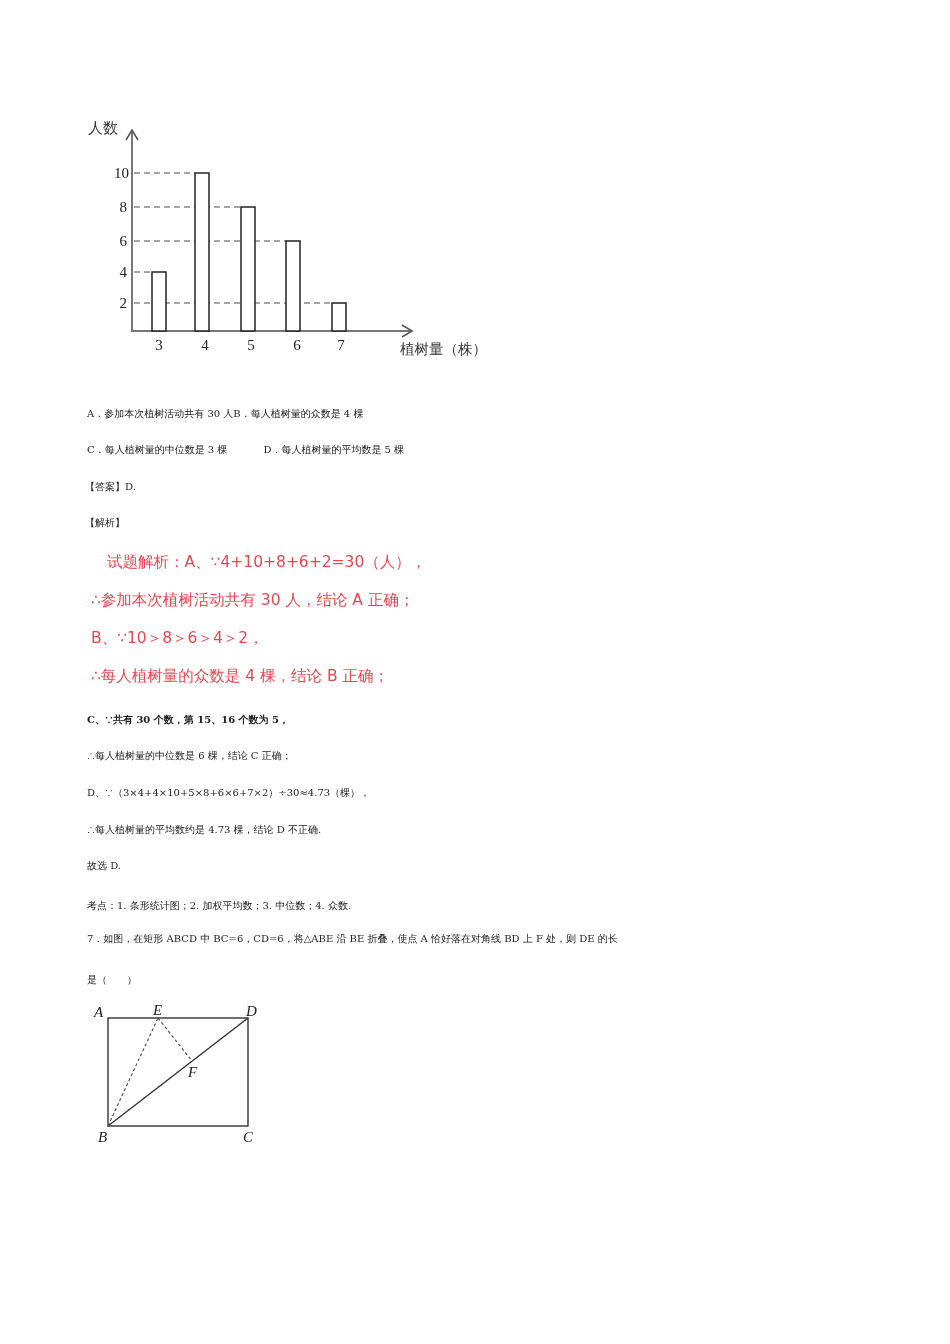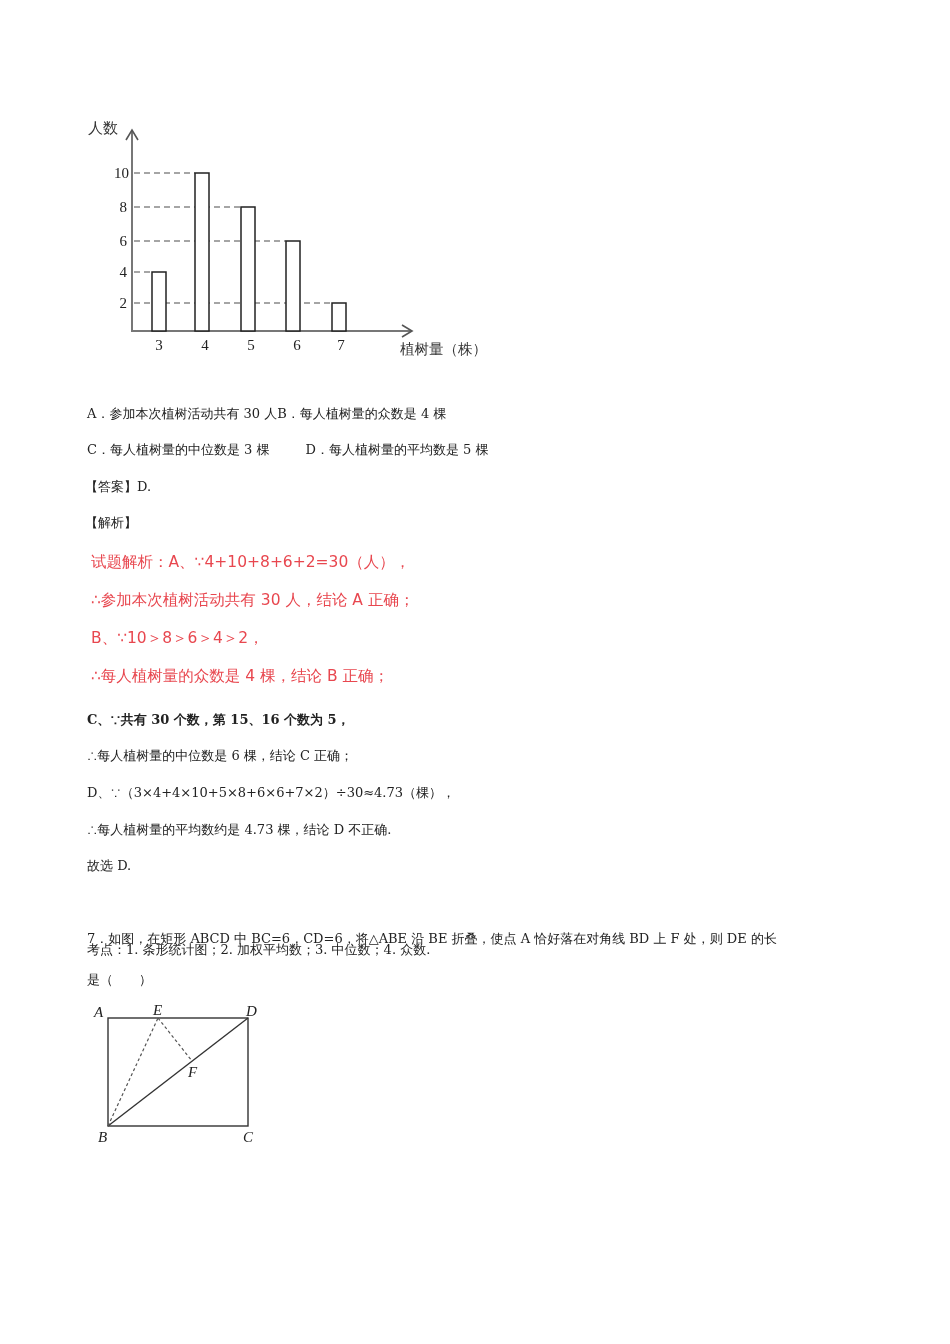--- a/index.html
+++ b/index.html
@@ -1,18 +1,18 @@
 <!DOCTYPE html>
 <html><head>
 <meta charset="utf-8">
 <style>
   html, body { margin: 0; padding: 0; background: #ffffff; }
   body { width: 950px; height: 1344px; position: relative; overflow: hidden;
          font-family: "DejaVu Serif", "Liberation Serif", serif; color: #222; }
-  .line { position: absolute; left: 87px; font-size: 13px; white-space: nowrap; line-height: 20px; }
+  .line { position: absolute; left: 87px; font-size: 10px; white-space: nowrap; line-height: 20px; }
   .red { color: #e8474f; font-family: "DejaVu Sans", "Liberation Sans", sans-serif; font-size: 15.5px; }
   .gap { display: inline-block; width: 36px; }
   svg text { font-family: "Liberation Serif", "DejaVu Serif", serif; }
   svg .cjk { font-family: "DejaVu Sans", "Liberation Sans", sans-serif; }
   svg .it { font-style: italic; font-family: "Liberation Serif", serif; }
 </style>
 </head>
 <body>
 
 <svg style="position:absolute;left:80px;top:110px;" width="440" height="260" viewBox="80 110 440 260">
@@ -60,31 +60,31 @@
 
 <div class="line" style="top:404px;">
   <span>A．参加本次植树活动共有 30 人</span><span>B．每人植树量的众数是 4 棵</span>
 </div>
 <div class="line" style="top:440px;">
   <span>C．每人植树量的中位数是 3 棵</span><span class="gap"></span><span>D．每人植树量的平均数是 5 棵</span>
 </div>
 <div class="line" style="top:477px;left:85px;">【答案】D.</div>
 <div class="line" style="top:513px;left:85px;">【解析】</div>
 
-<div class="line red" style="top:552px;left:91px;">试题解析：A、∵4+10+8+6+2=30（人），</div>
+<div class="line red" style="top:552px;left:107px;">试题解析：A、∵4+10+8+6+2=30（人），</div>
 <div class="line red" style="top:590px;left:91px;">∴参加本次植树活动共有 30 人，结论 A 正确；</div>
 <div class="line red" style="top:628px;left:91px;">B、∵10＞8＞6＞4＞2，</div>
 <div class="line red" style="top:666px;left:91px;">∴每人植树量的众数是 4 棵，结论 B 正确；</div>
 
 <div class="line" style="top:710px;font-weight:bold;">C、∵共有 30 个数，第 15、16 个数为 5，</div>
 <div class="line" style="top:746px;">∴每人植树量的中位数是 6 棵，结论 C 正确；</div>
 <div class="line" style="top:783px;">D、∵（3×4+4×10+5×8+6×6+7×2）÷30≈4.73（棵），</div>
 <div class="line" style="top:820px;">∴每人植树量的平均数约是 4.73 棵，结论 D 不正确.</div>
 <div class="line" style="top:856px;">故选 D.</div>
-<div class="line" style="top:940px;">考点：1. 条形统计图；2. 加权平均数；3. 中位数；4. 众数.</div>
+<div class="line" style="top:896px;">考点：1. 条形统计图；2. 加权平均数；3. 中位数；4. 众数.</div>
 
 <div class="line" style="top:929px;">7．如图，在矩形 ABCD 中 BC=6，CD=6，将△ABE 沿 BE 折叠，使点 A 恰好落在对角线 BD 上 F 处，则 DE 的长</div>
 <div class="line" style="top:970px;">是（　　）</div>
 
 <svg style="position:absolute;left:85px;top:995px;" width="190" height="155" viewBox="85 995 190 155">
   <rect x="108" y="1018" width="140" height="108" fill="none" stroke="#333" stroke-width="1.4"></rect>
   <line x1="108" y1="1126" x2="248" y2="1018" stroke="#333" stroke-width="1.4"></line>
   <line x1="108" y1="1126" x2="158" y2="1018" stroke="#555" stroke-width="1.2" stroke-dasharray="3,2.5"></line>
   <line x1="158" y1="1018" x2="192" y2="1061" stroke="#555" stroke-width="1.2" stroke-dasharray="3,2.5"></line>
   <g font-size="15" fill="#222">

